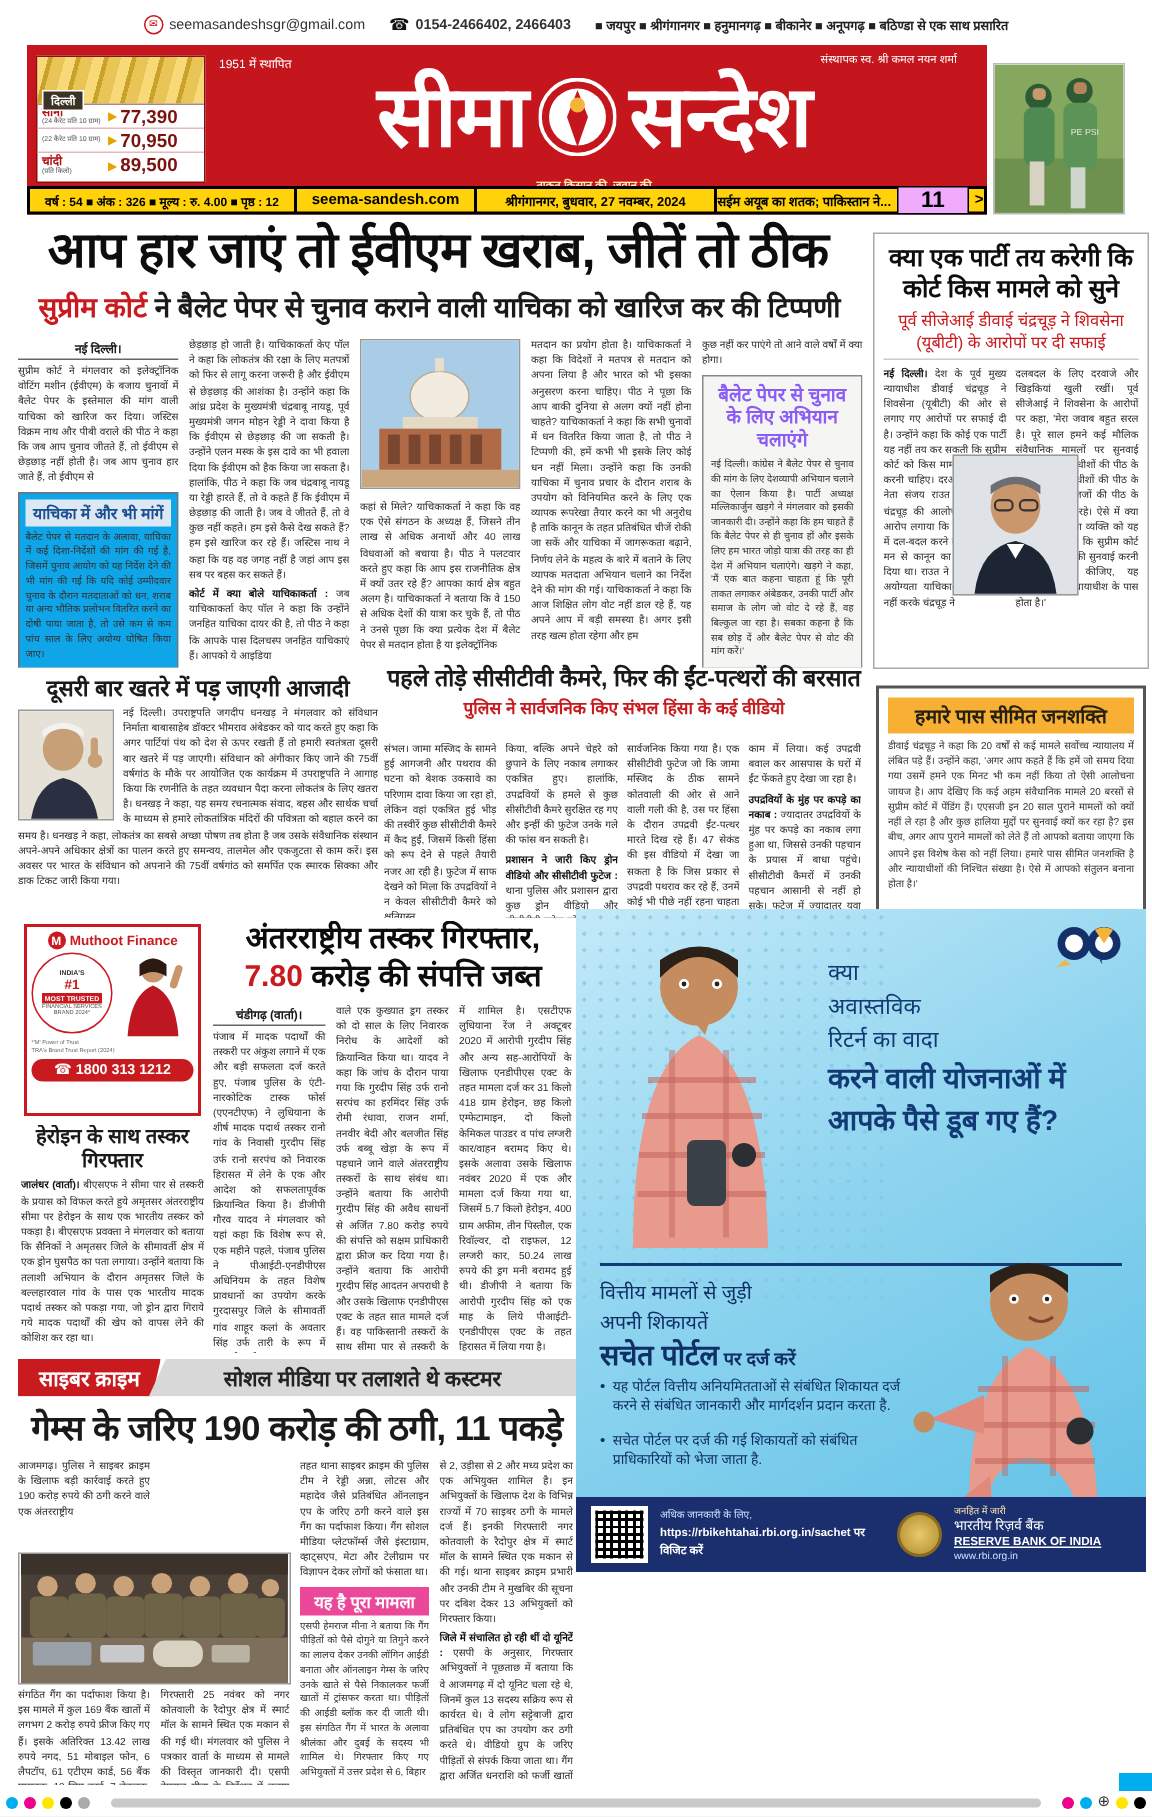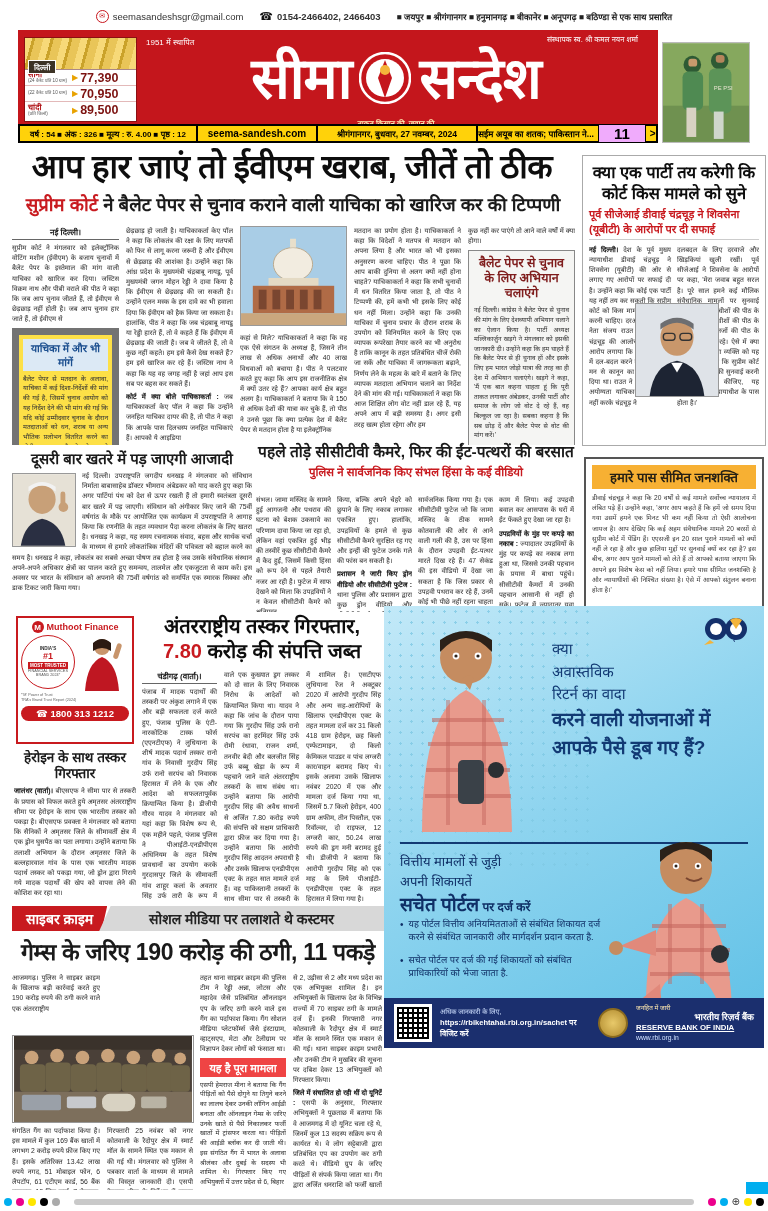--- a/index.html
+++ b/index.html
@@ -43,31 +43,31 @@
   #pgbox{background:#f0abfc;border:1px solid #000;padding:0 15px;font-size:15px;}
   #pgarrow{font-size:10px;}
   #cricket{left:662px;top:42px;width:88px;height:101px;border:1px solid #bbb;}
   
   #lead-hl{left:8px;top:149px;width:568px;text-align:center;font-size:33px;font-weight:900;color:#0d0d0d;letter-spacing:-0.5px;line-height:1.1;}
   #lead-kicker{left:12px;top:194px;width:562px;text-align:center;font-size:18.5px;font-weight:bold;line-height:1.2;}
   .redtxt{color:#c81a1f;}
   #lead-body{left:12px;top:226px;width:564px;height:219px;display:flex;gap:7px;overflow:hidden;}
   .lcol{width:107px;overflow:hidden;}
   .dateline{font-size:8px;font-weight:bold;text-align:center;border-bottom:1px solid #666;padding-bottom:2px;margin-bottom:3px;}
-  .bluebox{border:7px solid #737373;background:#fde047;padding:4px;margin-top:3px;}
+  .bluebox{border:1px solid #737373;background:#0ea5e9;padding:4px;margin-top:3px;}
   .bluebox h4{margin:0 0 3px 0;font-size:10.5px;color:#1c4f8f;text-align:center;background:#dce9f5;padding:2px 0;}
   .bluebox p{font-size:6.5px;line-height:1.5;text-align:justify;margin:0;color:#333;}
   #sc-photo{width:107px;height:100px;border:1px solid #999;margin-bottom:3px;}
   .graybox{border:1.5px solid #888;background:#f5f5f3;padding:5px;margin-top:4px;}
-  .graybox h4{margin:0 0 4px 0;font-size:12.5px;font-weight:900;color:#7f1d1d;text-align:center;line-height:1.2;}
+  .graybox h4{margin:0 0 4px 0;font-size:12.5px;font-weight:900;color:#8b5cf6;text-align:center;line-height:1.2;}
   .graybox p{font-size:6.4px;line-height:1.5;text-align:justify;margin:0;color:#333;}
   
   #right-art{left:582px;top:155px;width:184px;height:291px;border:1px solid #aaa;padding:6px 6px 4px 6px;background:#fff;}
   #right-hl{font-size:16.5px;font-weight:900;text-align:center;line-height:1.25;color:#0d0d0d;}
-  #right-sub{color:#c81a1f;font-weight:bold;font-size:11px;text-align:left;margin-top:4px;padding-bottom:3px;border-bottom:1px solid #ccc;line-height:1.3;}
+  #right-sub{color:#c81a1f;font-weight:normal;font-size:11px;text-align:center;margin-top:4px;padding-bottom:3px;border-bottom:1px solid #ccc;line-height:1.3;}
   #right-body{position:relative;margin-top:5px;height:212px;overflow:hidden;display:flex;gap:6px;}
   .rcol{width:82px;}
   #cjib-photo{position:absolute;left:46px;top:58px;width:84px;height:94px;border:1px solid #999;background:#dfe3e8;}
   
   #mp-box{left:584px;top:457px;width:180px;height:151px;border:2px solid #555;background:#fff;padding:6px;}
   #mp-box h3{margin:0 0 4px 0;background:#f7b033;color:#262014;font-size:13px;text-align:center;padding:3px 0;font-weight:900;}
   #mp-box p{font-size:6.6px;line-height:1.55;text-align:justify;margin:0;color:#333;}
   
   #freedom{left:12px;top:448px;width:240px;height:164px;overflow:hidden;}
   #freedom h2{margin:0 0 3px 0;font-size:15px;font-weight:900;text-align:center;}
@@ -124,33 +124,33 @@
   #rbi-bar{position:absolute;left:0;right:0;bottom:0;height:50px;background:#1b2f6e;display:flex;align-items:center;padding:0 10px;gap:8px;}
   #qr{width:38px;height:38px;background:#fff;padding:3px;}
   #qr .px{width:100%;height:100%;background:
       repeating-linear-gradient(0deg,#000 0 2px,transparent 2px 5px),
       repeating-linear-gradient(90deg,#000 0 2px,#fff 2px 5px);}
   #rbi-bar .info{color:#cfe0ff;font-size:6.8px;line-height:1.5;flex:1;}
   #rbi-bar .info b{color:#fff;font-size:7.6px;}
   #seal{width:30px;height:30px;border-radius:50%;background:radial-gradient(#e8c96a,#b08a2e);border:2px solid #8a6a1e;}
   #rbi-id{color:#fff;line-height:1.3;width:118px;}
   #rbi-id .j{font-size:6.3px;color:#ffe9b0;}
-  #rbi-id .hn{font-size:9px;font-weight:700;text-align:right;}
+  #rbi-id .hn{font-size:9px;font-weight:400;}
   #rbi-id .en{font-size:7.8px;font-weight:bold;text-decoration:underline;}
   #rbi-id .url{font-size:6.8px;color:#cfe0ff;}
   
   #cyber{left:12px;top:906px;width:372px;height:284px;overflow:hidden;}
   #cyber-head{display:flex;height:25px;}
   #cyber-tag{background:#c81a1f;color:#fff;font-weight:900;font-size:14px;display:flex;align-items:center;padding:0 14px;clip-path:polygon(0 0,100% 0,94% 100%,0 100%);}
   #cyber-banner{flex:1;background:#d8d8d8;color:#222;font-weight:900;font-size:14px;display:flex;align-items:center;justify-content:center;clip-path:polygon(4% 0,100% 0,100% 100%,0 100%);margin-left:-8px;}
   #cyber-hl{font-size:23px;font-weight:900;text-align:center;margin-top:4px;letter-spacing:-0.3px;}
   #cyber-body{position:relative;margin-top:6px;height:222px;}
   .cb{position:absolute;overflow:hidden;}
   #police-photo{position:absolute;left:0;top:62px;width:182px;height:88px;border:1px solid #999;}
-  .greenbox h5{margin:0;background:#ef4444;color:#fff;font-size:11px;text-align:center;padding:2px 0;font-weight:900;}
+  .greenbox h5{margin:0;background:#ec4899;color:#fff;font-size:11px;text-align:center;padding:2px 0;font-weight:900;}
   .greenbox p{font-size:6.5px;line-height:1.5;text-align:justify;margin:3px 0 0 0;color:#333;}
   
   #pstrip{left:0;top:1196px;width:768px;height:12px;display:flex;align-items:center;padding:0 4px;gap:4px;}
   .pdot{width:8px;height:8px;border-radius:50%;}
   #pbar{flex:1;height:6px;background:#c9c9c9;border-radius:3px;margin:0 10px;}
   #reg{font-size:10px;color:#333;line-height:1;}
   #cyanblk{left:746px;top:1182px;width:22px;height:12px;background:#00aeef;}
 </style>
 </head>
 <body>

